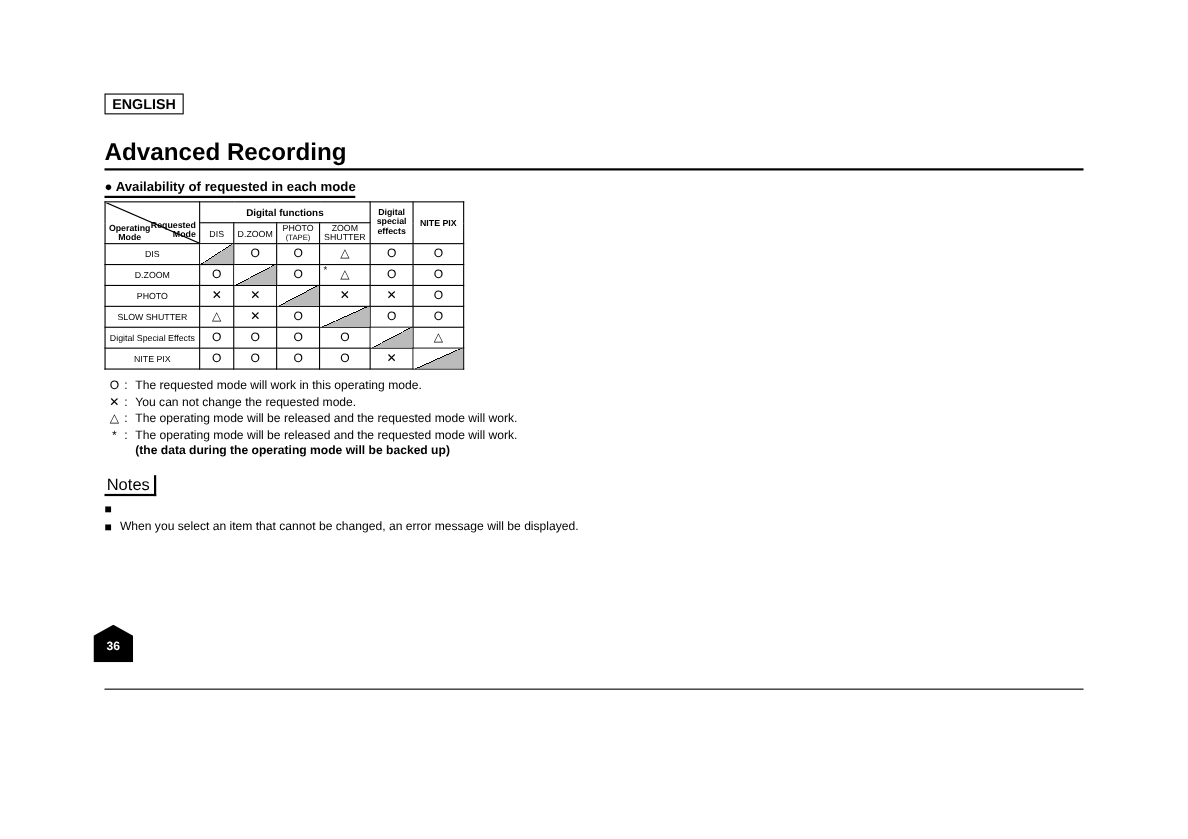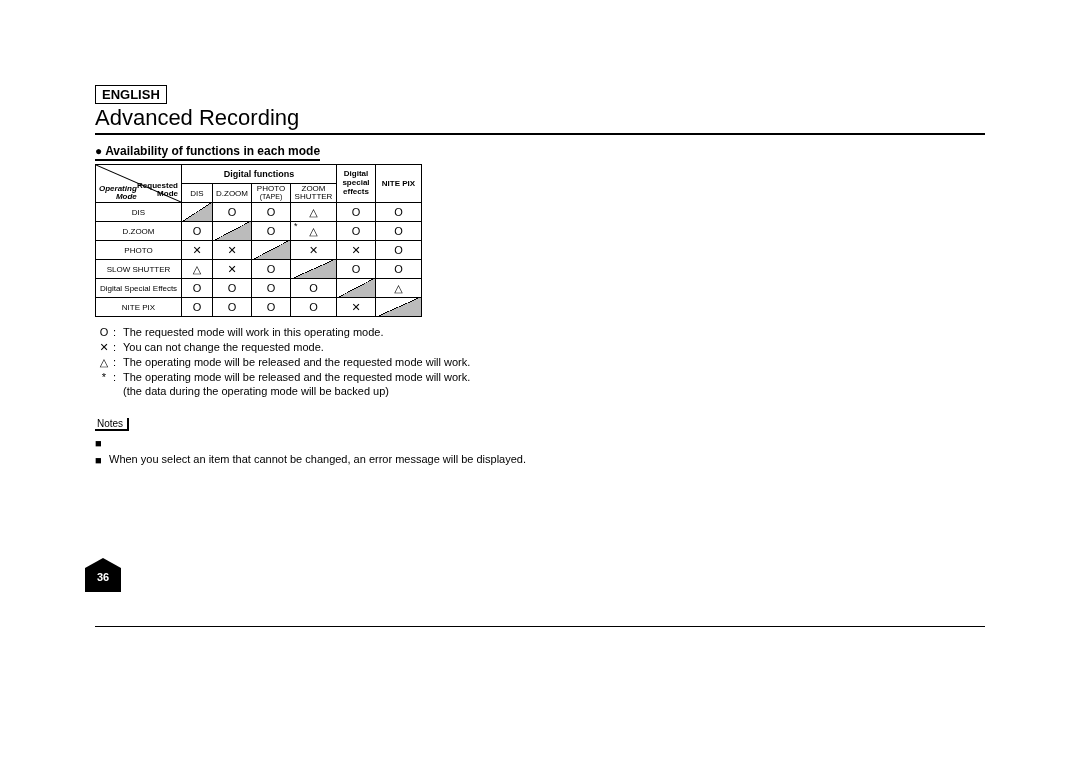--- a/index.html
+++ b/index.html
@@ -17,25 +17,25 @@
     position: relative;
     height: 100%;
     box-sizing: border-box;
   }
   .lang-box {
     border: 1px solid #000;
     display: inline-block;
     padding: 1px 6px;
     font-weight: bold;
     font-size: 13px;
-    margin-bottom: 1px;
+    margin-bottom: 21px;
   }
   .title {
     font-size: 22px;
-    font-weight: normal;
+    font-weight: bold;
     margin: 0 0 2px 0;
   }
   .hr {
     border-top: 2px solid #000;
     margin-bottom: 6px;
   }
   .subtitle {
     display: inline-block;
     font-weight: bold;
     font-size: 12px;
@@ -65,21 +65,21 @@
     position: relative;
     overflow: hidden;
   }
   .diag-cell svg {
     position: absolute;
     top: 0; left: 0;
     width: 100%;
     height: 100%;
   }
   .diag-tr { position: absolute; top: 17px; right: 3px; font-weight: bold; font-size: 8px; line-height: 1; text-align: right; }
-  .diag-bl { position: absolute; bottom: 1px; left: 3px; font-weight: bold; font-size: 8px; line-height: 1; text-align: right; font-style: italic; }
+  .diag-bl { position: absolute; bottom: 1px; left: 3px; font-weight: bold; font-size: 8px; line-height: 1; text-align: center; }
   .col-narrow { width: 30px; }
   .col-med { width: 38px; }
   .col-wide { width: 45px; }
   .diag-fill {
     position: relative;
     overflow: hidden;
   }
   .diag-fill::before {
     content: "";
     position: absolute;
@@ -87,36 +87,36 @@
     background: linear-gradient(to bottom right, #fff 0%, #fff 49%, #000 49%, #000 51%, #bbb 51%, #bbb 100%);
   }
   .sym { font-size: 11px; line-height: 1; }
   .star-cell { position: relative; }
   .star-cell::before { content: "*"; position: absolute; top: 0px; left: 3px; font-size: 9px; }
   .legend { font-size: 11px; line-height: 1.35; margin-bottom: 14px; }
   .legend-row { display: flex; }
   .legend-sym { width: 18px; text-align: center; }
   .legend-colon { width: 10px; text-align: left; }
   .legend-txt { flex: 1; }
-  .legend-indent { padding-left: 28px; }
+  .legend-indent { padding-left: 28px; font-weight: bold; }
   .notes-label {
     display: inline-block;
-    font-size: 10px;
+    font-size: 15px;
     padding: 0 4px 0 2px;
     border-right: 2px solid #000;
     border-bottom: 2px solid #000;
     margin-bottom: 4px;
   }
   .notes-list { font-size: 11px; line-height: 1.4; }
   .notes-list .item { display: flex; align-items: flex-start; }
   .notes-list .bullet { width: 14px; padding-top:1px; }
   .page-num {
     position: absolute;
     left: 85px;
-    bottom: 171px;
+    bottom: 161px;
   }
   .page-num svg { display: block; }
   .foot { position: absolute; left: 95px; right: 95px; bottom: 132px; }
   .foot-line { border-top: 1.5px solid #000; margin-bottom: 4px; }
   .boxed-x {
     display: inline-block;
     border: 1px solid #000;
     font-size: 9px;
     line-height: 1;
     padding: 0 1px;
@@ -129,21 +129,21 @@
 
 <div class="page">
 
   <div class="lang-box">ENGLISH</div>
 
   <h1 class="title">Advanced Recording</h1>
   <div class="hr"></div>
 
   <div class="subtitle">
     <span>●</span>
-    <span>Availability of functions in each mode</span>
+    <span>Availability of requested in each mode</span>
   </div>
 
   <table>
     <tbody>
         <tr>
       <th rowspan="2" class="diag-cell">
         <svg viewBox="0 0 85 36" preserveAspectRatio="none">
               <line x1="0" y1="0" x2="85" y2="36" stroke="#000" stroke-width="1"></line>
             </svg>
         <div class="diag-tr">

